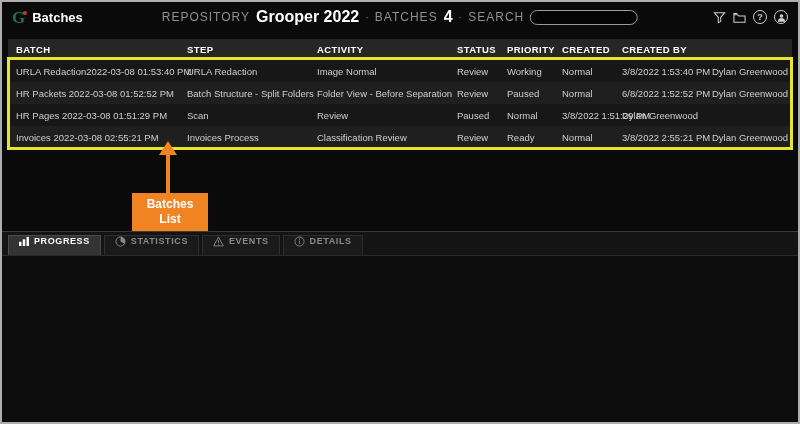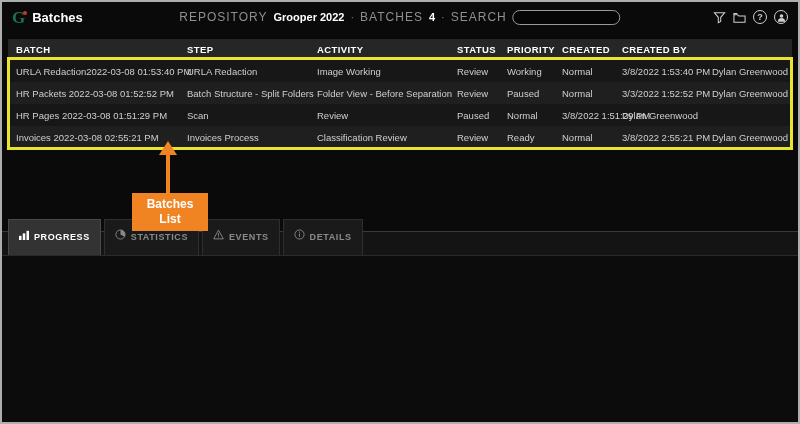--- a/index.html
+++ b/index.html
@@ -27,21 +27,21 @@
   .logo::after{
     content:"";position:absolute;width:4px;height:4px;border-radius:50%;
     background:var(--logo-red);top:2px;right:-2px;
   }
   .title{color:#ffffff;font-size:13px;font-weight:bold;}
   .topbar-center{
     position:absolute;left:50%;transform:translateX(-50%);
     display:flex;align-items:center;gap:6px;white-space:nowrap;
   }
   .lbl{color:#8f8f8f;font-size:12px;letter-spacing:1px;}
-  .val{color:#ffffff;font-size:11px;font-weight:bold;}
+  .val{color:#ffffff;font-size:16px;font-weight:bold;}
   .sep{color:#7a7a7a;font-size:11px;}
   .search{
     width:108px;height:15px;border:1px solid #9a9a9a;border-radius:8px;
     background:#050505;color:#ddd;font-size:10px;padding:0 8px;outline:none;
   }
   .topbar-icons{margin-left:auto;display:flex;align-items:center;gap:7px;color:#cfcfcf;}
   .tb-icon{display:inline-flex;align-items:center;cursor:pointer;}
   .circle-icon{
     width:14px;height:14px;border:1px solid #cfcfcf;border-radius:50%;
     display:inline-flex;align-items:center;justify-content:center;
@@ -85,21 +85,21 @@
   
   .bottom{
     position:absolute;top:229px;left:0;right:0;bottom:0;
     border-top:1px solid #3a3a3a;background:#0d0d0d;
   }
   .tabs{
     display:flex;align-items:flex-end;gap:3px;height:24px;
     padding:3px 6px 0 6px;background:#141414;border-bottom:1px solid #2a2a2a;
   }
   .tab{
-    display:flex;align-items:flex-end;gap:5px;height:36px;padding:13px 10px;
+    display:flex;align-items:flex-start;gap:5px;height:20px;padding:0 10px;
     background:#1a1a1a;border:1px solid #2e2e2e;border-bottom:none;
     color:#8a8a8a;font-size:9px;letter-spacing:0.6px;font-weight:bold;
     cursor:pointer;
   }
   .tab.active{background:#333333;color:#ffffff;border-color:#4a4a4a;}
   .tab svg{flex:0 0 auto;}
   .tab-content{position:absolute;top:24px;left:0;right:0;bottom:0;background:#0c0c0c;}
 </style>
 </head>
 <body>
@@ -152,35 +152,35 @@
     <span class="cell">STATUS</span>
     <span class="cell">PRIORITY</span>
     <span class="cell">CREATED</span>
     <span class="cell">CREATED BY</span>
   </div>
 
   <div class="rows">
     <div class="row grid">
       <span class="cell">URLA Redaction2022-03-08 01:53:40 PM</span>
       <span class="cell">URLA Redaction</span>
-      <span class="cell">Image Working</span>
+      <span class="cell">Image Normal</span>
       <span class="cell">Review</span>
       <span class="cell">Working</span>
       <span class="cell">Normal</span>
       <span class="cell">3/8/2022 1:53:40 PM</span>
       <span class="cell">Dylan Greenwood</span>
     </div>
     <div class="row grid">
       <span class="cell">HR Packets 2022-03-08 01:52:52 PM</span>
       <span class="cell">Batch Structure - Split Folders</span>
       <span class="cell">Folder View - Before Separation</span>
       <span class="cell">Review</span>
       <span class="cell">Paused</span>
       <span class="cell">Normal</span>
-      <span class="cell">3/3/2022 1:52:52 PM</span>
+      <span class="cell">6/8/2022 1:52:52 PM</span>
       <span class="cell">Dylan Greenwood</span>
     </div>
     <div class="row grid">
       <span class="cell">HR Pages 2022-03-08 01:51:29 PM</span>
       <span class="cell">Scan</span>
       <span class="cell">Review</span>
       <span class="cell">Paused</span>
       <span class="cell">Normal</span>
       <span class="cell">3/8/2022 1:51:29 PM</span>
       <span class="cell">Dylan Greenwood</span>

